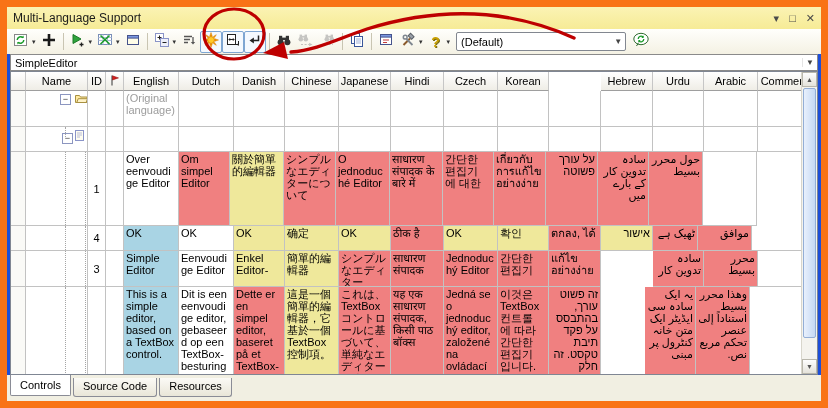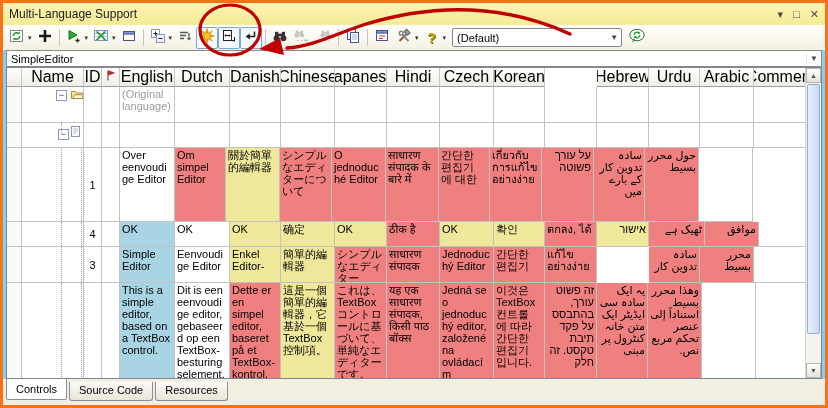--- a/index.html
+++ b/index.html
@@ -1,17 +1,17 @@
 <!DOCTYPE html>
 <html><head>
 <meta charset="utf-8">
 <style>
   *{box-sizing:border-box;margin:0;padding:0}
   body{font-family:"Liberation Sans","DejaVu Sans",sans-serif;background:#fff}
-  .window{position:relative;width:828px;height:408px;background:#7dd3fc;border:3px solid #f97316;overflow:hidden}
+  .window{position:relative;width:828px;height:408px;background:#1d4ed8;border:7px solid #f97316;overflow:hidden}
 
   
   .titlebar{position:absolute;left:0;top:0;right:0;height:22px;background:linear-gradient(#FBF3B4,#F6EB96);display:flex;align-items:center;padding:0 6px;font-size:12px;color:#1a1a1a}
   .winbtns{margin-left:auto;display:flex;align-items:center;gap:10px;color:#4a4a4a}
   .winbtn{font-size:11px;line-height:11px;cursor:default}
 
   
   .toolbar{position:absolute;left:0;top:22px;right:0;height:25px;background:linear-gradient(#FFFFFC,#F4F1E3);display:flex;align-items:center;padding-left:3px}
   .tbtn{width:22px;height:22px;display:flex;align-items:center;justify-content:center;border:1px solid transparent;border-radius:2px;flex:none}
   .tbtn.active{border-color:#7EA6D2;background:#F4F9FE}
@@ -22,21 +22,21 @@
   .tcombo .cbx{margin-left:auto;width:14px;text-align:center;font-size:8px;color:#444}
   .qmark{font-weight:bold;font-size:14px;color:#C9A000;text-shadow:1px 1px 0 #7a6b10}
 
   
   .selector{position:absolute;left:3px;right:3px;top:47px;height:17px;background:#fff;border:1px solid #8a8a8a;font-size:11px;display:flex;align-items:center;padding-left:4px}
   .selector .cbx{margin-left:auto;width:15px;text-align:center;font-size:8px;color:#444;border-left:1px solid #e4e4e4}
 
   
   .grid{position:absolute;left:3px;right:3px;top:64px;bottom:26px;background:#fff;border:1px solid #7F8693}
   .ghead{display:flex;height:19px;margin-right:16px;overflow:hidden}
-  .hcell{flex:none;border-right:1px solid #C6C6C6;border-bottom:1px solid #9E9E9E;background:linear-gradient(#FFFFFF,#EFEDE6);font-size:16px;display:flex;align-items:center;justify-content:center;overflow:hidden;white-space:nowrap}
+  .hcell{flex:none;border-right:1px solid #C6C6C6;border-bottom:1px solid #9E9E9E;background:linear-gradient(#FFFFFF,#EFEDE6);font-size:11px;display:flex;align-items:center;justify-content:center;overflow:hidden;white-space:nowrap}
   .rows{position:absolute;top:19px;left:0;right:16px;bottom:0;overflow:hidden}
   .grow{display:flex;overflow:hidden}
   .cell{flex:none;border-right:1px solid #C2C2C2;border-bottom:1px solid #C2C2C2;font-size:11px;line-height:12px;padding:1px 2px;overflow:hidden;word-break:break-word}
   .gutter{width:15px;background:#FAFAF7}
   .c-red{background:#F08080}.c-yel{background:#EFE89B}.c-blue{background:#A9D4E4}
   .muted{color:#9C9C9C}
   .rtl{direction:rtl}
   .center{display:flex;align-items:center;justify-content:center;padding:0}
   .namecell{position:relative;white-space:nowrap}
   .tline{position:absolute;top:0;bottom:0;width:0;border-left:1px dotted #A5A5A5}
@@ -343,21 +343,21 @@
           <div class="cell c-blue" style="width: 55px;">OK</div>
           <div class="cell" style="width: 55px;">OK</div>
           <div class="cell c-yel" style="width: 51px;">OK</div>
           <div class="cell c-yel" style="width: 54px;">确定</div>
           <div class="cell c-yel" style="width: 52px;">OK</div>
           <div class="cell c-red" style="width: 53px;">ठीक है</div>
           <div class="cell c-yel" style="width: 54px;">OK</div>
           <div class="cell c-yel" style="width: 51px;">확인</div>
           <div class="cell c-red" style="width: 52px;">ตกลง, ได้</div>
           <div class="cell c-yel rtl" style="width: 52px;">אישור</div>
-          <div class="cell c-red rtl" style="width: 56px;">ٹھیک ہے</div>
+          <div class="cell c-red rtl" style="width: 45px;">ٹھیک ہے</div>
           <div class="cell c-red rtl" style="width: 54px;">موافق</div>
           <div class="cell" style="width: 54px;"></div>
         </div>
         <div class="grow" style="height: 36px;">
           <div class="cell gutter"></div>
           <div class="cell namecell" style="width: 62px;">
             <span class="tline" style="left: 39px;"></span>
             <span class="tline" style="left: 59px;"></span>
           </div>
           <div class="cell center" style="width: 18px;">3</div>
@@ -386,21 +386,21 @@
           <div class="cell" style="width: 18px;"></div>
           <div class="cell c-blue" style="width: 55px;">This is a simple editor, based on a TextBox control.</div>
           <div class="cell" style="width: 55px;">Dit is een eenvoudige editor, gebaseerd op een TextBox-besturingselement. Het is</div>
           <div class="cell c-red" style="width: 51px;">Dette er en simpel editor, baseret på et TextBox-kontrol. Det er en</div>
           <div class="cell c-yel" style="width: 54px;">這是一個簡單的編輯器，它基於一個TextBox控制項。</div>
           <div class="cell c-red" style="width: 52px;">これは、TextBoxコントロールに基づいて、単純なエディターです。</div>
           <div class="cell c-red" style="width: 53px;">यह एक साधारण संपादक, किसी पाठ बॉक्स</div>
           <div class="cell c-red" style="width: 54px;">Jedná se o jednoduchý editor, založené na ovládacím</div>
           <div class="cell c-red" style="width: 51px;">이것은 TextBox 컨트롤 에 따라 간단한 편집기 입니다.</div>
           <div class="cell c-red rtl" style="width: 52px;">זה פשוט עורך, בהתבסס על פקד תיבת טקסט. זה חלק</div>
-          <div class="cell c-red rtl" style="width: 51px;">یہ ایک سادہ سی ایڈیٹر ایک متن خانہ کنٹرول پر مبنی</div>
+          <div class="cell c-red rtl" style="width: 51px; margin-left: 44px;">یہ ایک سادہ سی ایڈیٹر ایک متن خانہ کنٹرول پر مبنی</div>
           <div class="cell c-red rtl" style="width: 54px;">وهذا محرر بسيط استناداً إلى عنصر تحكم مربع نص.</div>
           <div class="cell" style="width: 54px;"></div>
         </div>
       </div>
     <div class="vscroll">
       <div class="sbtn">▲</div>
       <div class="sthumb"></div>
       <div class="strack"></div>
       <div class="sbtn">▼</div>
     </div>

